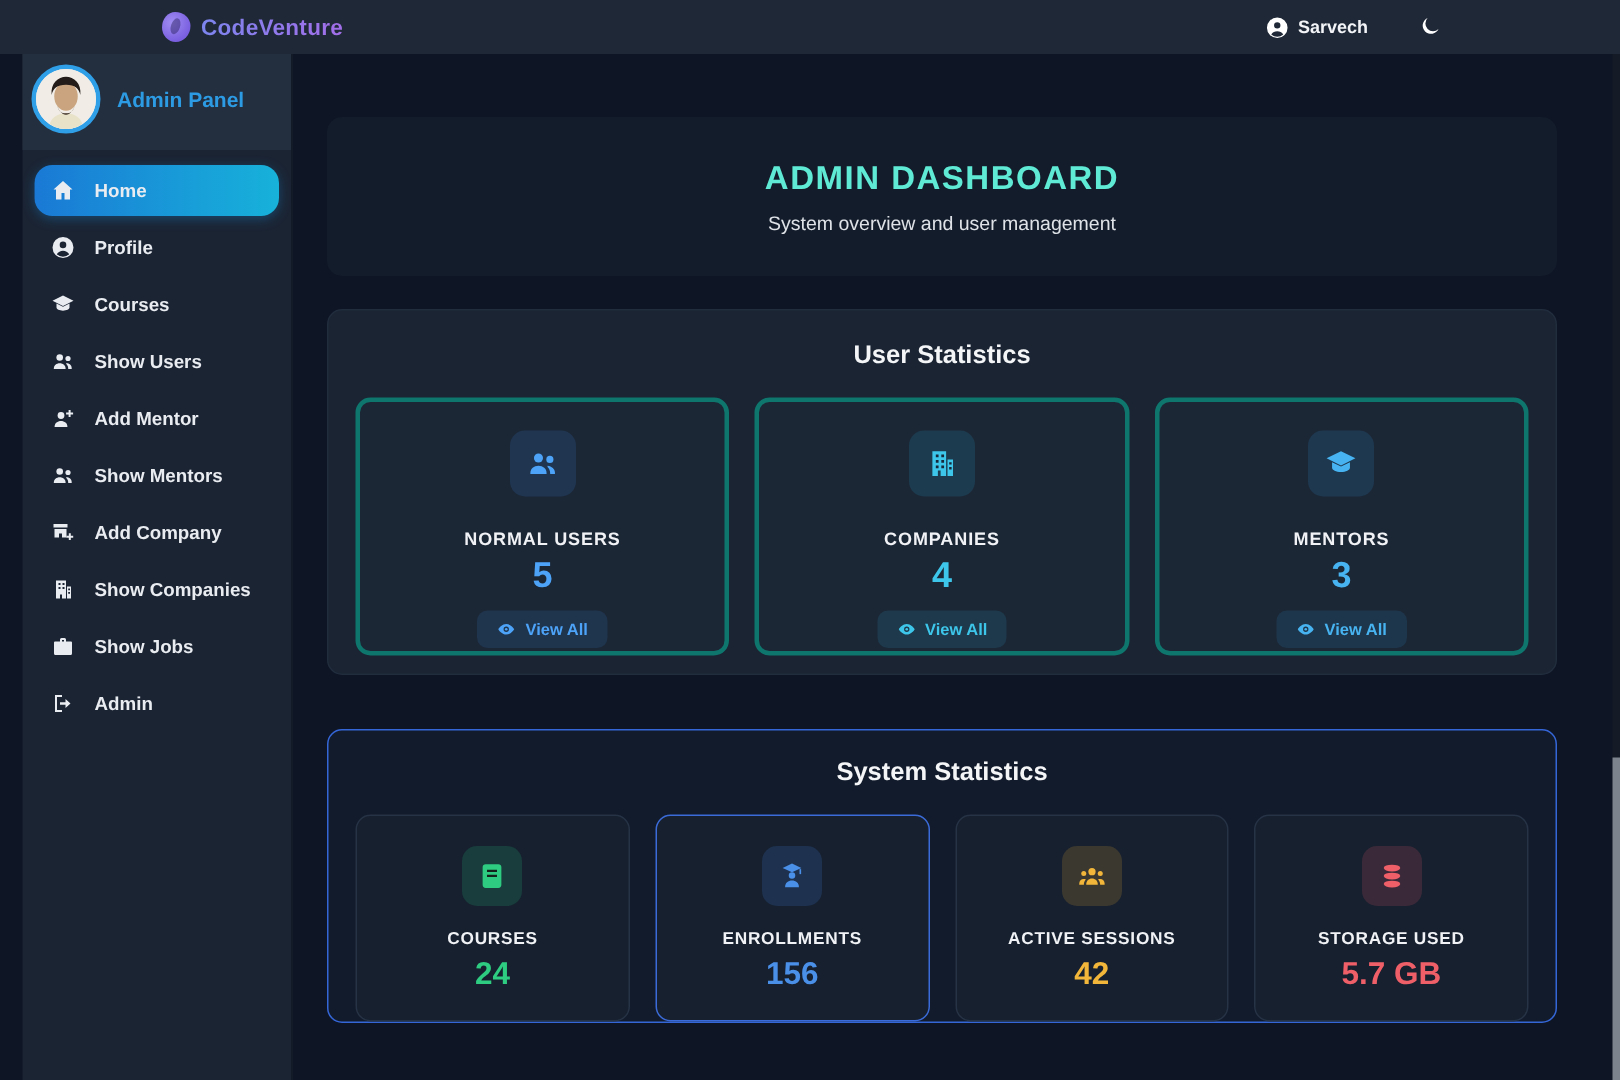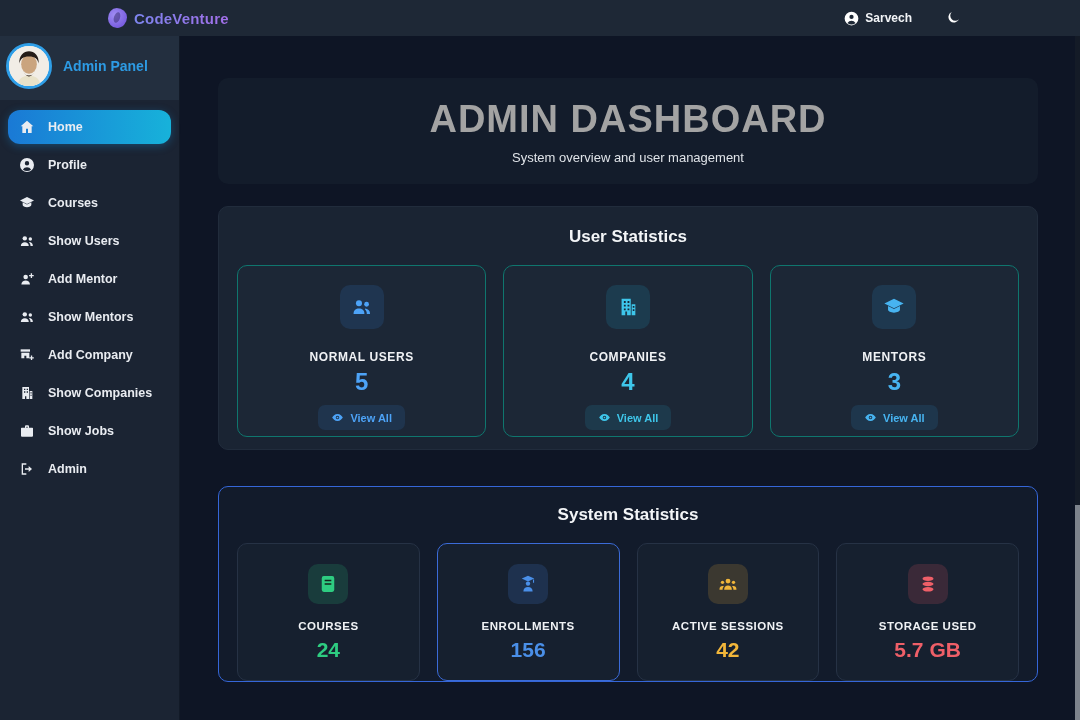--- a/index.html
+++ b/index.html
@@ -36,21 +36,21 @@
   }
   .nav-spacer { flex:1; }
   .nav-user { display:flex; align-items:center; gap:6px; cursor:pointer; margin-right:34px; }
   .nav-user svg { width:15px; height:15px; }
   .nav-user-name { font-size:12px; font-weight:bold; color:#f2f4f7; }
   .moon-btn { width:16px; height:16px; cursor:pointer; display:flex; }
   .moon-btn svg { width:15px; height:15px; }
 
   
   .sidebar {
-    position:absolute; top:32px; left:0; width:180px; height:688px;
+    position:absolute; top:32px; left:15px; width:180px; height:688px;
     background:#1b2433; border-right:1px solid #121a27;
   }
   .admin-chip {
     height:68px; background:#232f3f; display:flex; align-items:center;
     gap:11px; padding-left:6px;
   }
   .avatar {
     width:46px; height:46px; border-radius:50%;
     border:3px solid #2f9fe8; overflow:hidden; background:#f4f1ec; flex:0 0 auto;
   }
@@ -76,37 +76,37 @@
     padding:46px 42px 10px 38px; overflow:hidden;
   }
   .card { border-radius:10px; }
 
   .header-card {
     height:106px; background:#131c2b;
     display:flex; flex-direction:column; align-items:center; justify-content:center;
     margin-bottom:22px;
   }
   .page-title {
-    font-size:38px; font-weight:800; letter-spacing:1px; color:#a3a3a3;
+    font-size:22px; font-weight:800; letter-spacing:1px; color:#5eead4;
   }
   .page-subtitle { font-size:13px; color:#dfe3e8; margin-top:9px; }
 
   .section-card {
     background:#1a2433; border:1px solid #212c3c;
     padding:20px 18px 12px 18px; margin-bottom:36px;
   }
   .section-title {
     text-align:center; font-size:17px; font-weight:bold; color:#f3f5f7;
     margin-bottom:18px;
   }
   .stat-row { display:flex; gap:17px; }
 
   .stat-card {
     flex:1; height:172px; background:#1c2736;
-    border:1px solid #0f766e; border-radius:10px;
+    border:3px solid #0f766e; border-radius:10px;
     text-align:center; padding-top:19px;
   }
   .tile {
     width:44px; height:44px; border-radius:10px; margin:0 auto;
     display:flex; align-items:center; justify-content:center;
     color:var(--accent);
     background:rgba(110,150,240,.13);
     background:color-mix(in srgb, var(--accent) 17%, #151e2e);
   }
   .tile svg { width:22px; height:22px; }

